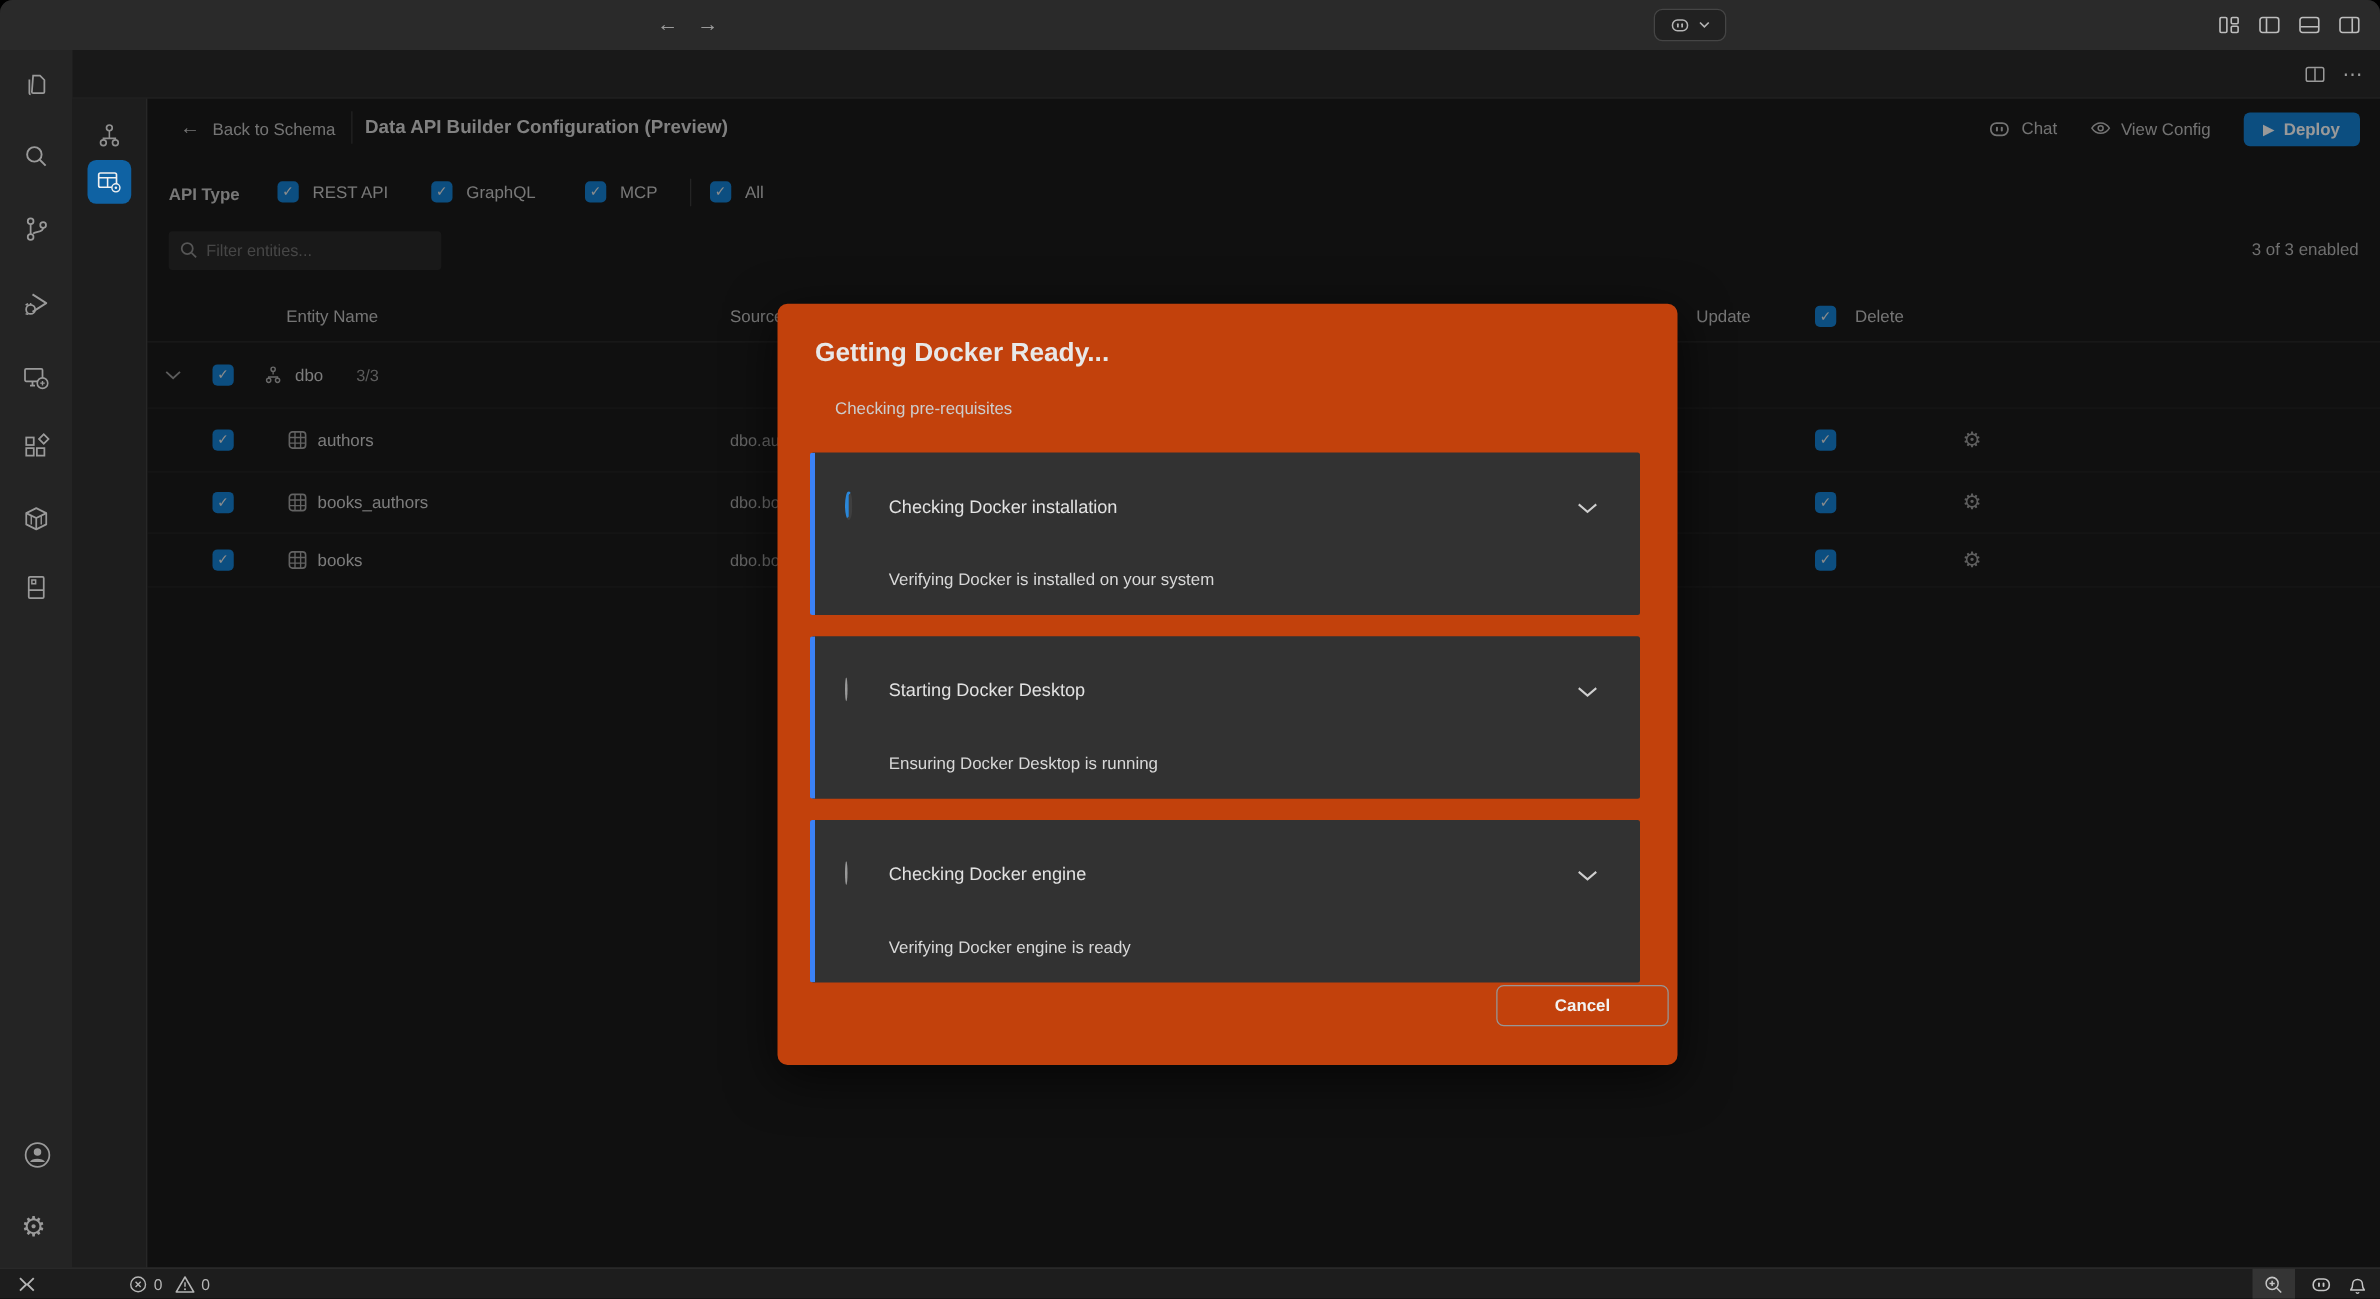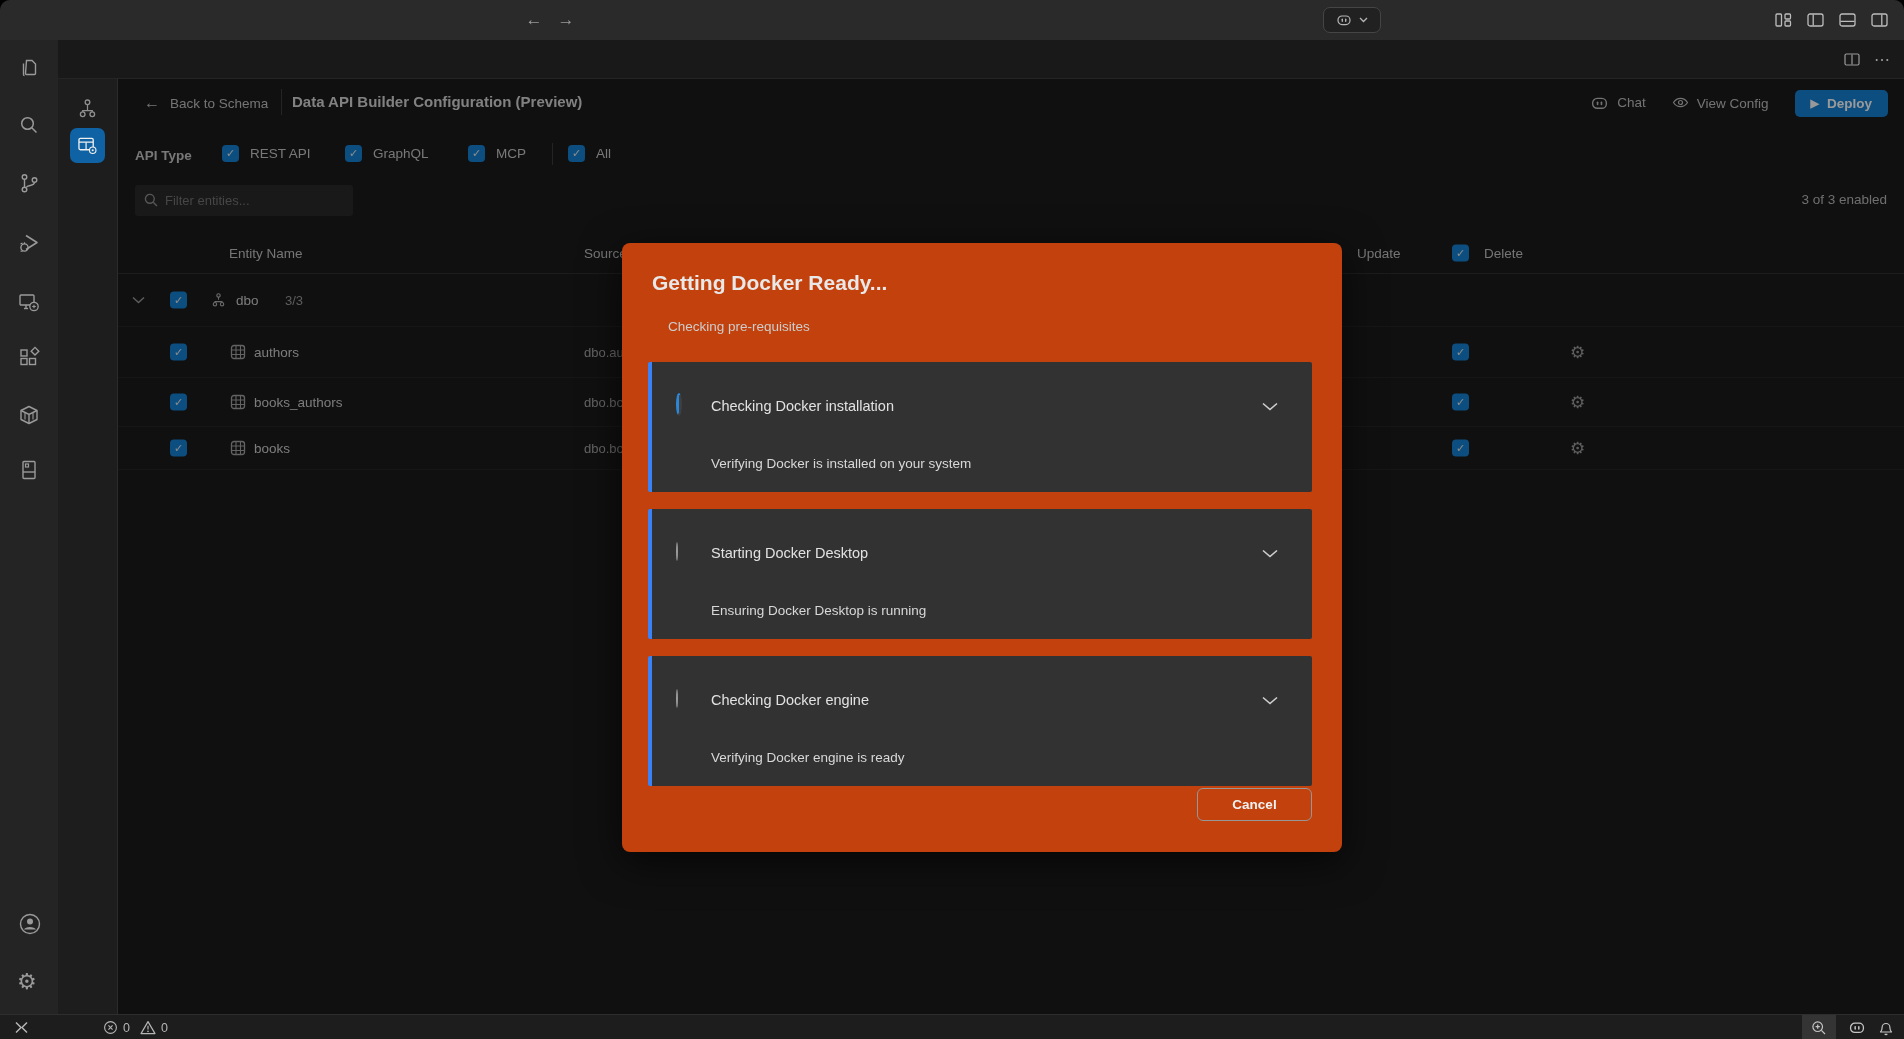--- a/index.html
+++ b/index.html
@@ -92,21 +92,21 @@
   .step-card { position:absolute; left:26px; width:664px; height:130px; background:#323232;
                border-left:4px solid #3b82f6; border-radius:2px; }
   .step-head { position:absolute; left:0; top:24px; right:0; height:40px; }
   .step-icon { position:absolute; left:24px; top:10px; }
   .spinner { width:20px; height:20px; border-radius:50%; border:3px solid #3f3f3f;
              border-top-color:#2b87d8; border-left-color:#2b87d8; transform:rotate(25deg); }
   .circle-pending { width:19px; height:19px; border-radius:50%; border:1.5px solid #9a9a9a; }
   .step-title { position:absolute; left:59px; top:12px; color:#e2e2e2; font-size:14.5px; }
   .step-chevron { position:absolute; right:34px; top:16px; }
   .step-desc { position:absolute; left:59px; top:94px; color:#d8d8d8; font-size:13.5px; }
-  .cancel-btn { position:absolute; left:575px; top:545px; width:115px; height:33px; background:transparent;
+  .cancel-btn { position:absolute; left:575px; top:545px; width:138px; height:33px; background:transparent;
                 border:1px solid #979797; border-radius:6px; color:#f2f2f2; font-size:13.5px; font-weight:bold;
                 font-family:"Liberation Sans", sans-serif; }
 
   
   .statusbar { position:absolute; left:0; bottom:0; width:1904px; height:25px; background:#1d1d1d;
                border-top:1px solid #2e2e2e; color:#b5b5b5; font-size:12.5px; }
   .sb-left { position:absolute; left:12px; top:0; height:25px; display:flex; align-items:center; gap:10px; }
   .sb-problems { display:flex; align-items:center; gap:5px; }
   .sb-right { position:absolute; right:10px; top:0; height:25px; display:flex; align-items:center; gap:12px; }
   .sb-zoom { background:#343434; height:25px; display:flex; align-items:center; padding:0 9px; }

